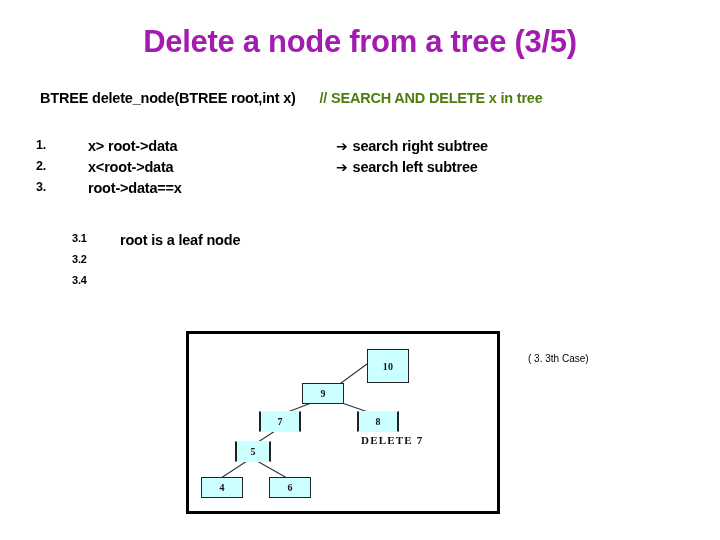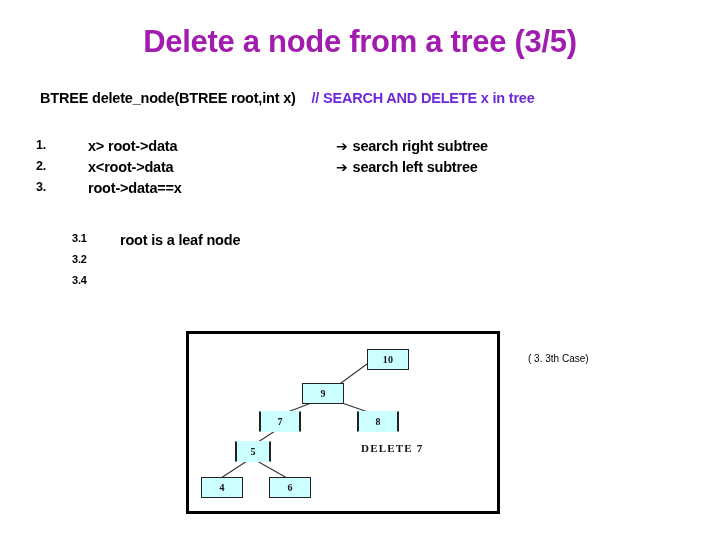--- a/index.html
+++ b/index.html
@@ -37,22 +37,22 @@
     width: 660px;
     white-space: nowrap;
     font-size: 14.5px;
     font-weight: bold;
     letter-spacing: -0.2px;
   }
   .sig-code {
     color: #000000;
   }
   .sig-comment {
-    color: #6d28d9;
-    margin-left: 12px;
+    color: #4d7c0f;
+    margin-left: 20px;
   }
 
   
   .steps {
     position: absolute;
     top: 138px;
     left: 36px;
     width: 660px;
   }
   .step-row {
@@ -157,21 +157,21 @@
   
   .node.sides {
     border-top-color: transparent;
     border-bottom-color: transparent;
     border-left-width: 2px;
     border-right-width: 2px;
   }
   .delete-label {
     position: absolute;
     left: 172px;
-    top: 108px;
+    top: 100px;
     font-family: "Liberation Serif", serif;
     font-size: 11px;
     font-weight: bold;
     color: #111111;
     letter-spacing: 1.2px;
     white-space: nowrap;
   }
 
   
   .case-caption {
@@ -241,21 +241,21 @@
   <div class="diagram-inner">
     <svg class="tree-svg" width="308" height="177">
         <line x1="178" y1="30" x2="148" y2="52" stroke="#333333" stroke-width="1.1"></line>
         <line x1="125" y1="68" x2="96" y2="79" stroke="#333333" stroke-width="1.1"></line>
         <line x1="150" y1="68" x2="182" y2="79" stroke="#333333" stroke-width="1.1"></line>
         <line x1="86" y1="97" x2="66" y2="110" stroke="#333333" stroke-width="1.1"></line>
         <line x1="58" y1="127" x2="32" y2="144" stroke="#333333" stroke-width="1.1"></line>
         <line x1="68" y1="127" x2="98" y2="144" stroke="#333333" stroke-width="1.1"></line>
       </svg>
     <div id="tree-nodes">
-        <div class="node" style="left: 178px; top: 15px; width: 42px; height: 21px; background: rgb(204, 255, 255);">10</div>
+        <div class="node" style="left: 178px; top: 15px; width: 42px; height: 34px; background: rgb(204, 255, 255);">10</div>
         <div class="node" style="left: 113px; top: 49px; width: 42px; height: 21px; background: rgb(204, 255, 255);">9</div>
         <div class="node sides" style="left: 70px; top: 77px; width: 42px; height: 21px; background: rgb(204, 255, 255);">7</div>
         <div class="node sides" style="left: 168px; top: 77px; width: 42px; height: 21px; background: rgb(204, 255, 255);">8</div>
         <div class="node sides" style="left: 46px; top: 107px; width: 36px; height: 21px; background: rgb(204, 255, 255);">5</div>
         <div class="node" style="left: 12px; top: 143px; width: 42px; height: 21px; background: rgb(204, 255, 255);">4</div>
         <div class="node" style="left: 80px; top: 143px; width: 42px; height: 21px; background: rgb(204, 255, 255);">6</div>
       </div>
     <div class="delete-label">DELETE 7</div>
   </div>
 </div>

